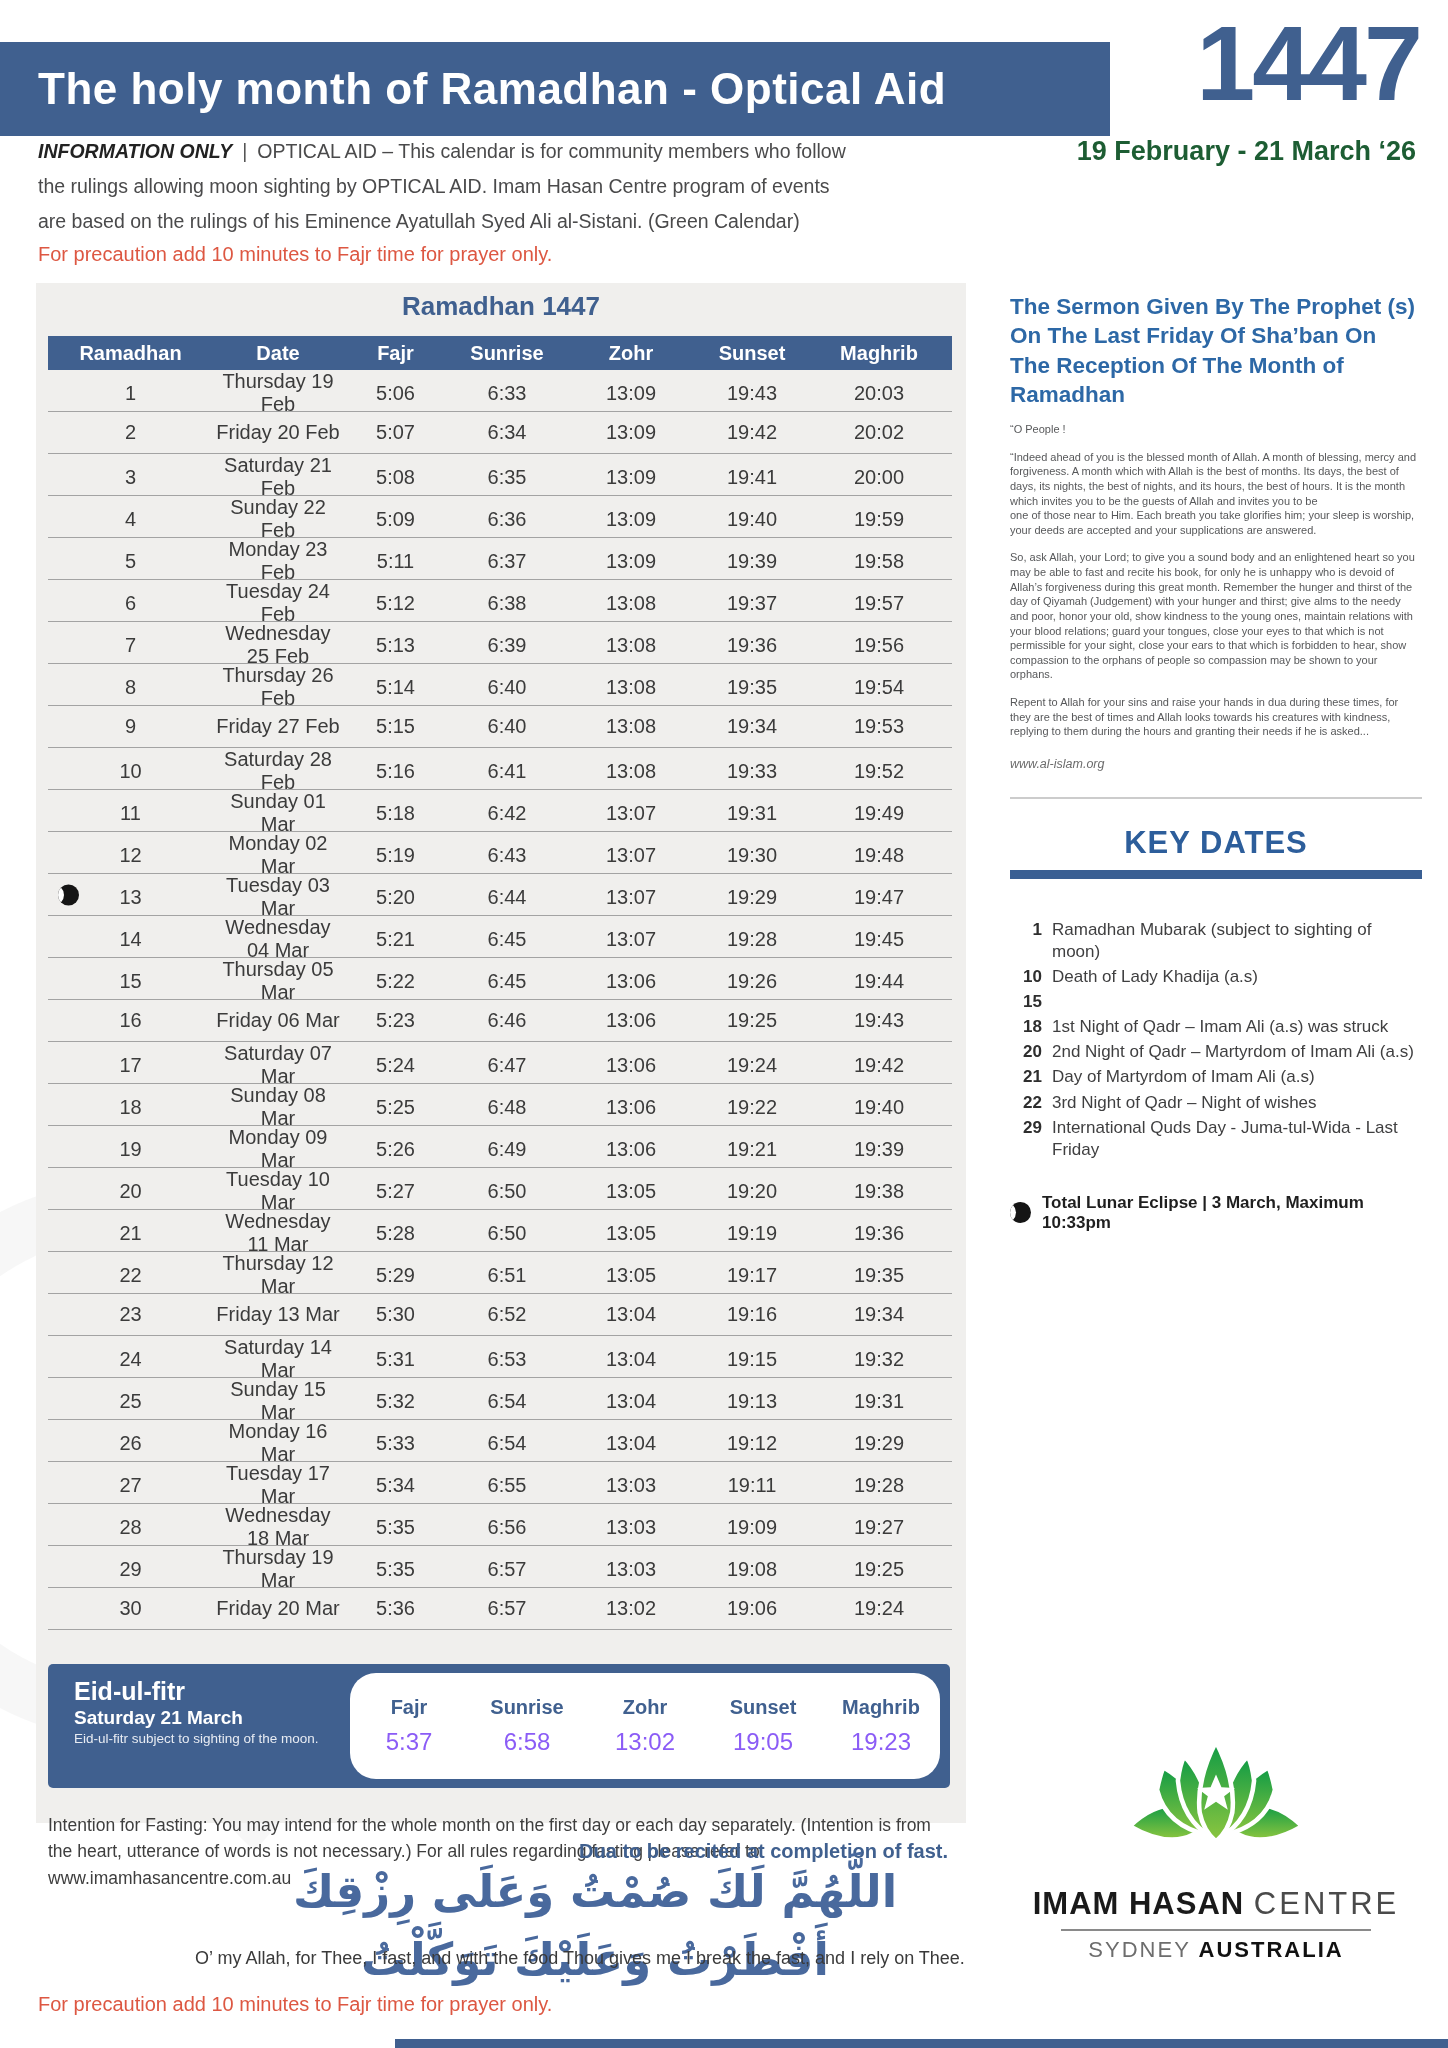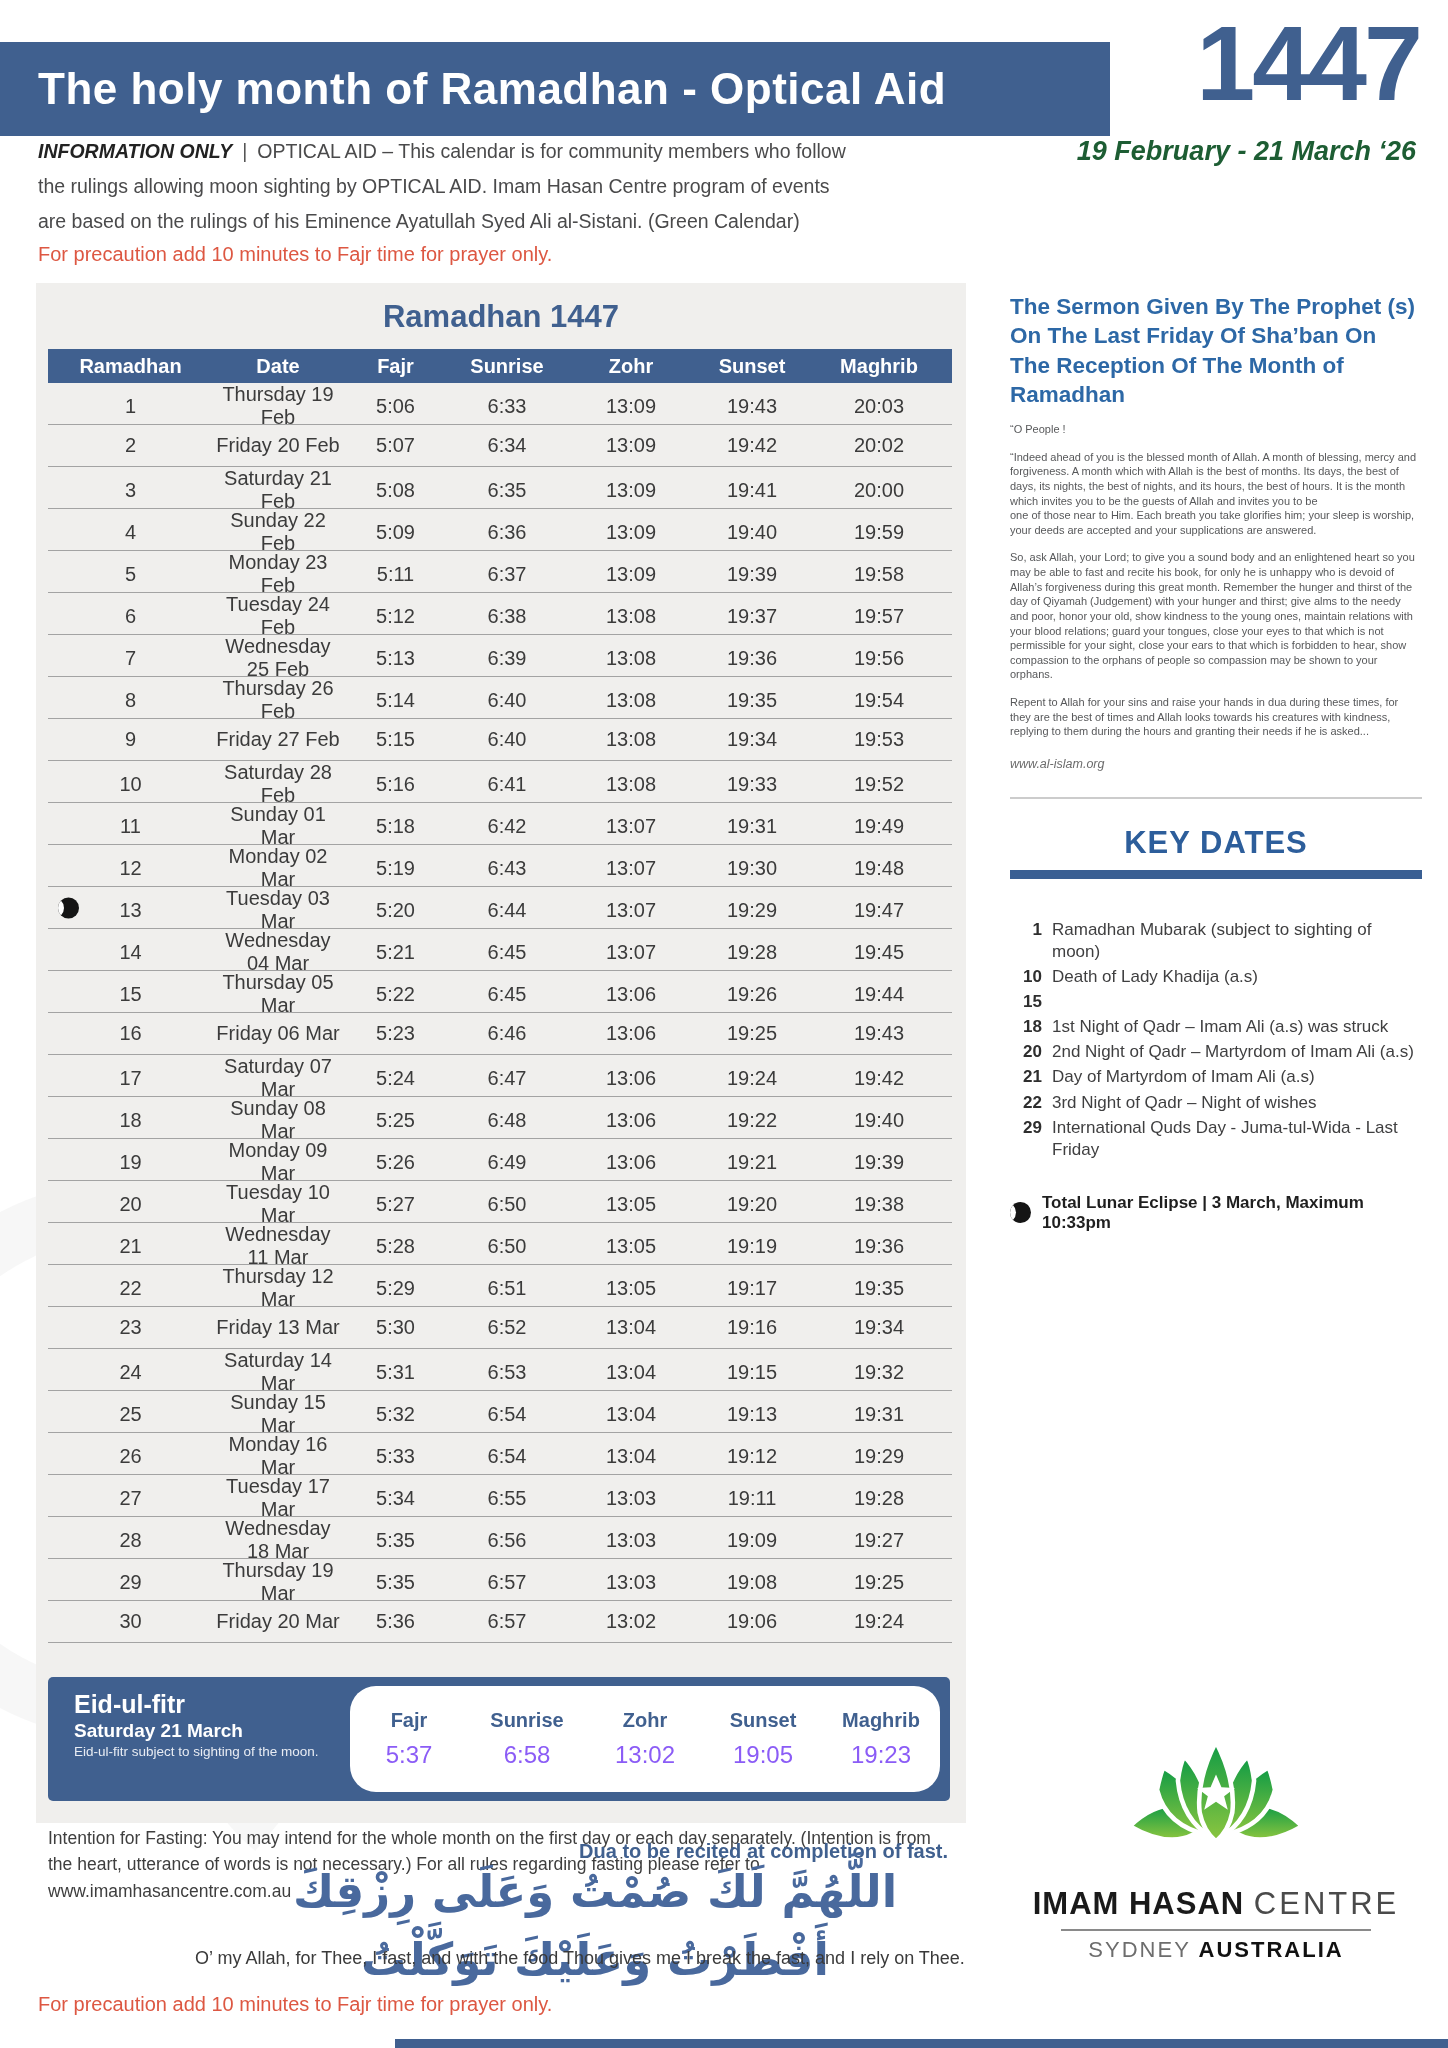--- a/index.html
+++ b/index.html
@@ -17,29 +17,29 @@
   *{margin:0;padding:0;box-sizing:border-box;}
   html,body{background:#ffffff;}
   .page{
     position:relative;width:1448px;height:2048px;background:#fff;overflow:hidden;
     font-family:"Liberation Sans","DejaVu Sans",sans-serif;color:var(--text-dark);
   }
   
   .banner{position:absolute;left:0;top:42px;width:1110px;height:94px;background:var(--banner-blue);display:flex;align-items:center;}
   .banner h1{color:#fff;font-size:44px;font-weight:800;padding-left:38px;letter-spacing:.5px;white-space:nowrap;}
   .year{position:absolute;top:10px;right:28px;font-size:106px;font-weight:800;color:var(--banner-blue);letter-spacing:-3px;line-height:1;}
-  .date-range{position:absolute;top:136px;right:32px;font-size:27px;font-weight:700;color:var(--green-dark);font-style:italic;}
+  .date-range{position:absolute;top:136px;right:32px;font-size:27px;font-weight:700;color:var(--green-dark);}
   .info{position:absolute;left:38px;top:134px;width:810px;font-size:19.5px;color:#4a4a4b;line-height:1.8;}
   .info .lbl{font-weight:800;font-style:italic;color:#222;}
   .info .sep{padding:0 10px;color:#555;}
   .note-red{color:var(--red);font-size:20px;}
   .precaution-top{position:absolute;left:38px;top:243px;}
   
   .panel{position:absolute;left:36px;top:283px;width:930px;height:1540px;background:var(--panel-gray);}
-  .panel-title{text-align:center;padding-top:16px;font-size:31px;font-weight:800;color:var(--banner-blue);}
+  .panel-title{text-align:center;padding-top:8px;font-size:26px;font-weight:800;color:var(--banner-blue);}
   .tgrid{display:grid;grid-template-columns:165px 130px 105px 118px 130px 112px 142px;}
   .thead{margin:14px 14px 0 12px;height:34px;background:var(--banner-blue);align-items:center;color:#fff;font-weight:700;font-size:20px;text-align:center;}
   .tbody{margin:0 14px 0 12px;}
   .trow{position:relative;height:42px;align-items:center;text-align:center;font-size:20px;color:var(--text-dark);border-bottom:1px solid #a3a3a3;}
   .trow:last-child{border-bottom:1px solid #a3a3a3;}
   .moon{width:21px;height:21px;border-radius:50%;background:#151515;position:relative;overflow:hidden;display:inline-block;flex:none;}
   .moon::after{content:'';position:absolute;width:21px;height:21px;border-radius:50%;background:#fff;left:-15px;top:0;}
   .trow .moon{position:absolute;left:10px;top:50%;transform:translateY(-50%);}
   
   .eid-box{margin:34px 16px 0 12px;height:124px;background:var(--banner-blue);border-radius:5px;display:flex;color:#fff;}

